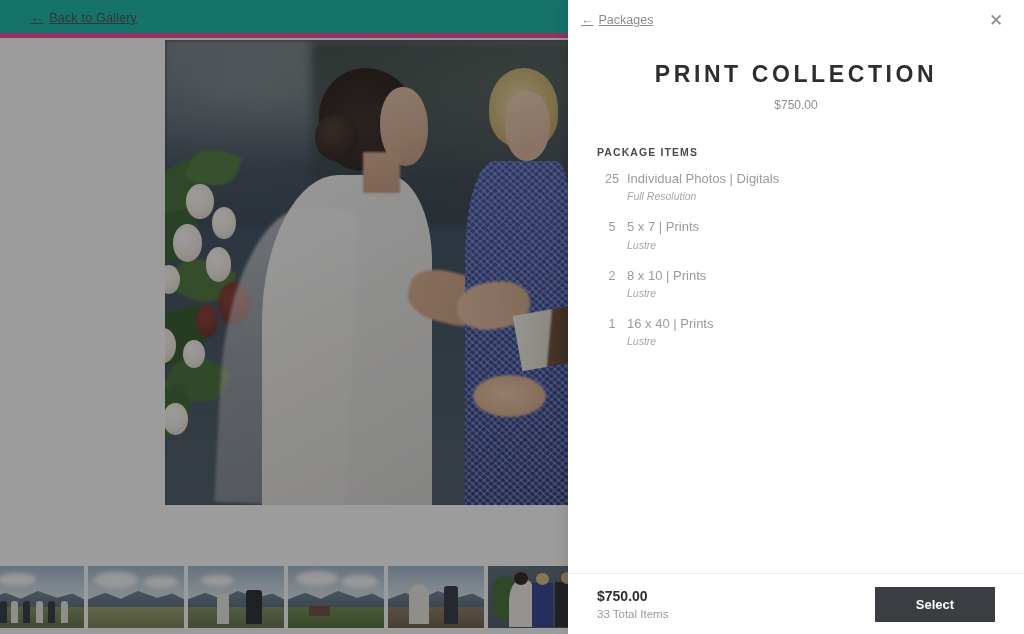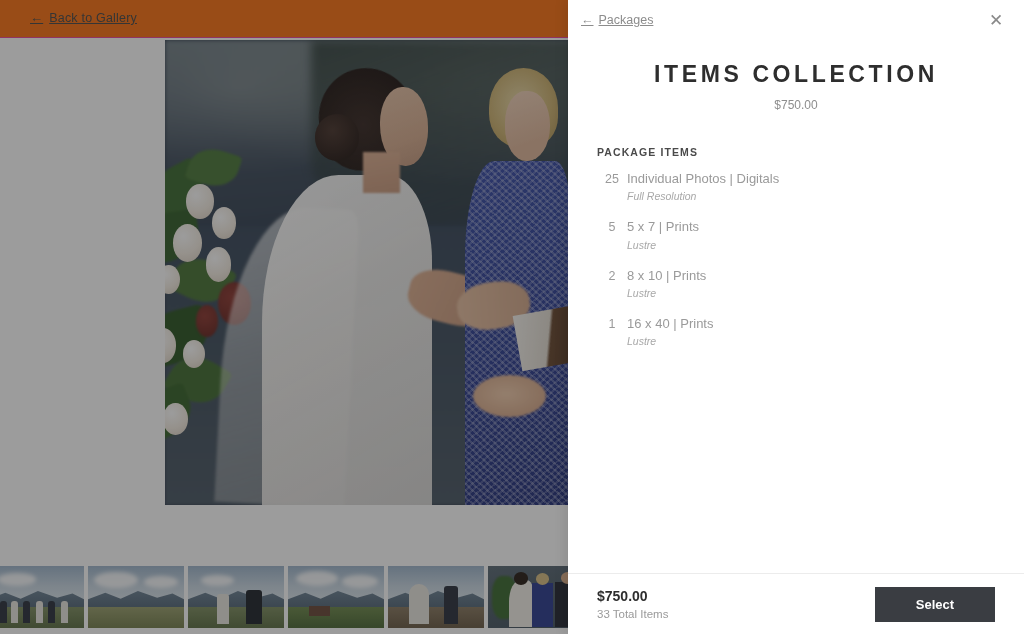--- a/index.html
+++ b/index.html
@@ -24,22 +24,22 @@
     position: absolute;
     inset: 0;
     background: #ffffff;
   }
 
   .gallery-header {
     position: absolute;
     left: 0; top: 0;
     width: 100%;
     height: 38px;
-    background: #f97316;
-    border-bottom: 1px solid #ec4899;
+    background: #14b8a6;
+    border-bottom: 5px solid #ec4899;
   }
 
   .back-link {
     position: absolute;
     left: 30px; top: 10px;
     font-size: 12.5px;
     color: #4a4a4a;
     letter-spacing: .2px;
     white-space: nowrap;
   }
@@ -546,21 +546,21 @@
 
   <aside class="panel">
 
     <div class="panel-top">
       <a class="panel-back" href="#">
         <span class="arrow">←</span><span>Packages</span>
       </a>
       <div class="panel-close">✕</div>
     </div>
 
-    <h1 class="panel-title">ITEMS COLLECTION</h1>
+    <h1 class="panel-title">PRINT COLLECTION</h1>
     <div class="panel-price">$750.00</div>
 
     <div class="items-label">PACKAGE ITEMS</div>
 
     <ul class="items">
       <li class="item">
         <div class="item-qty">25</div>
         <div class="item-body">
           <div class="item-name">Individual Photos | Digitals</div>
           <div class="item-sub">Full Resolution</div>

